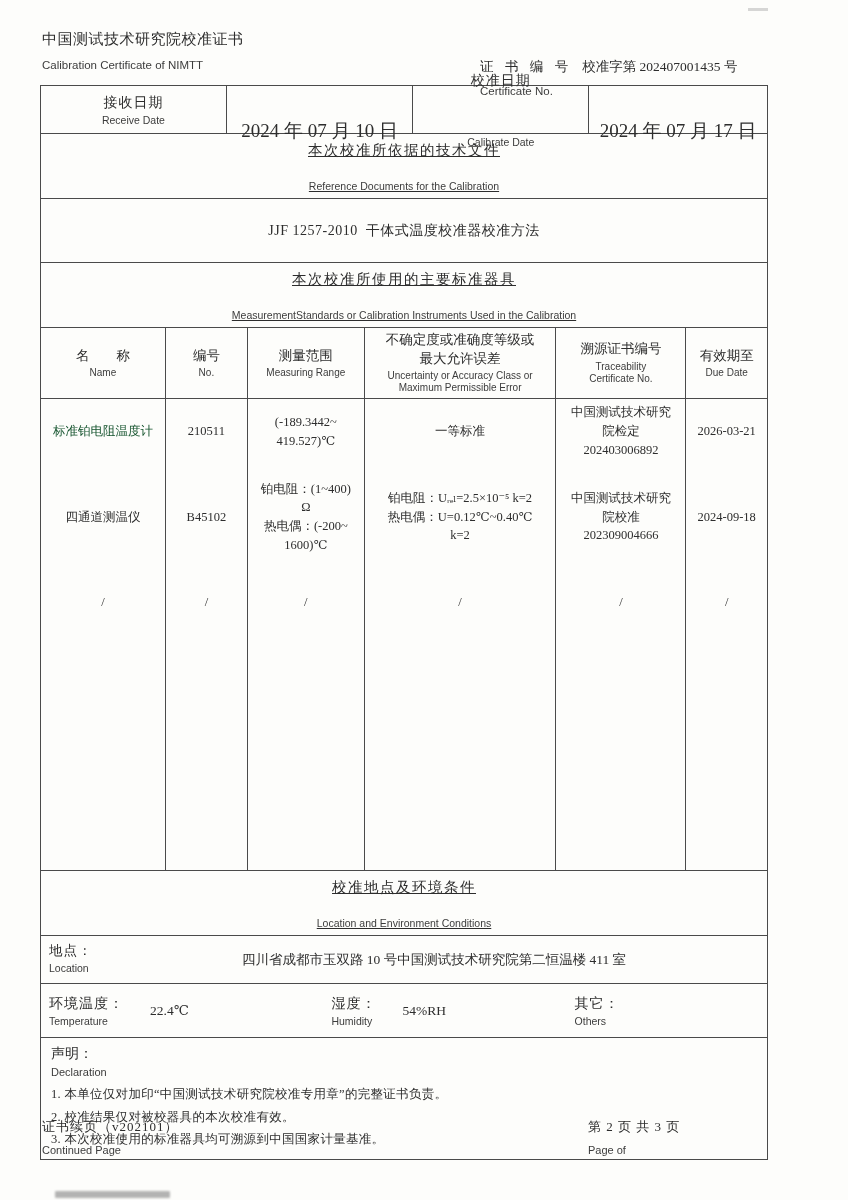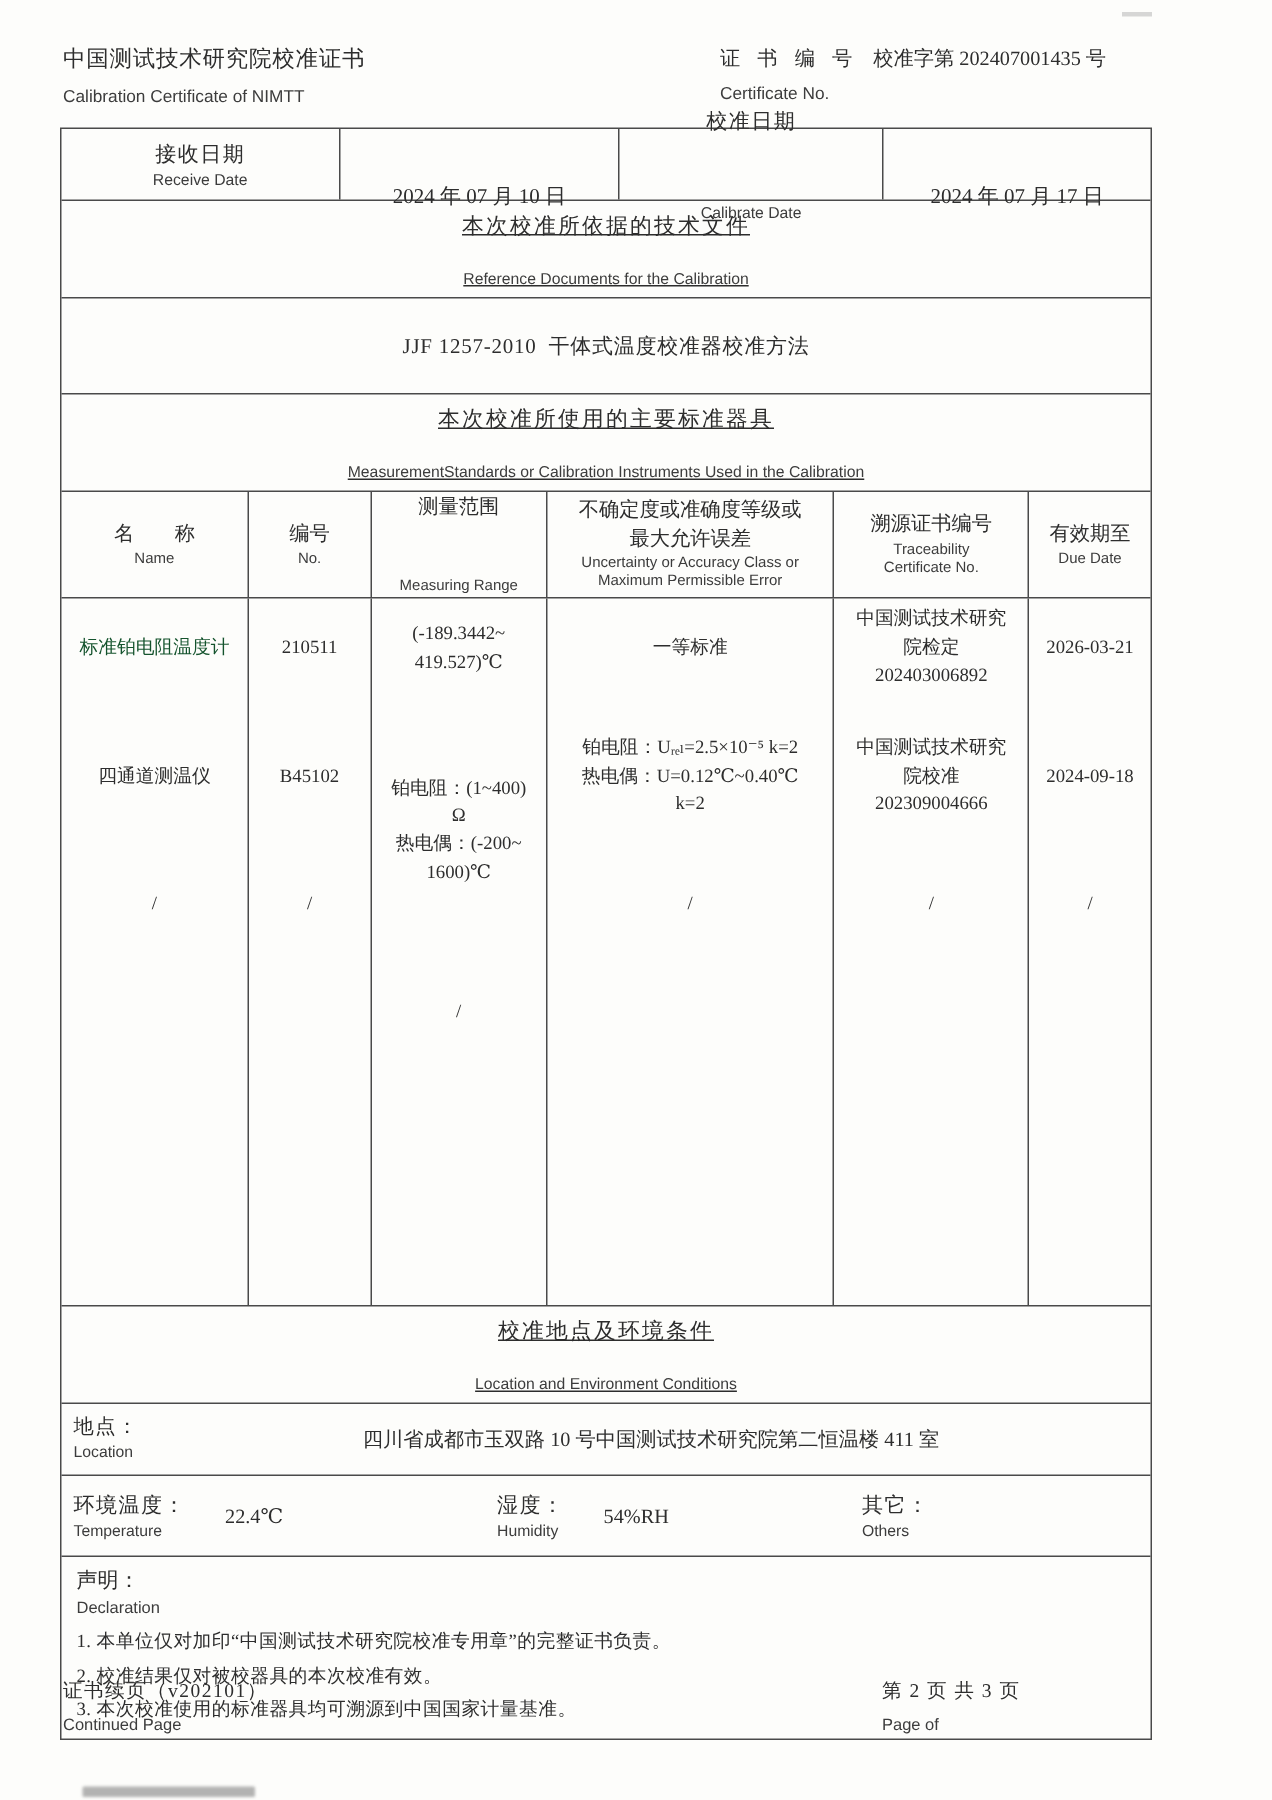--- a/index.html
+++ b/index.html
@@ -14,21 +14,21 @@
   .en { font-family: "Liberation Sans", "DejaVu Sans", sans-serif; color: #3c3c3c; }
 
   
   .page-header {
     position: absolute; top: 30px; left: 42px; width: 770px;
     display: flex; justify-content: space-between;
   }
   .hdr-title-zh { font-size: 15px; letter-spacing: 0.5px; }
   .hdr-title-en { font-size: 11.5px; margin-top: 10px; }
   .hdr-right { width: 332px; }
-  .hdr-cert-line { font-size: 13.5px; display: flex; align-items: flex-end; }
+  .hdr-cert-line { font-size: 13.5px; display: flex; align-items: flex-end; margin-top: 28px; }
   .hdr-cert-label { letter-spacing: 4px; margin-right: 10px; }
   .hdr-cert-en { font-size: 11.5px; margin-top: 9px; }
 
   
   .doc-table {
     position: absolute; top: 85px; left: 40px; width: 728px;
     border: 1.5px solid #4a4a4a;
     background: transparent;
   }
   .row { border-top: 1px solid #4a4a4a; }
@@ -38,41 +38,41 @@
   .en-lab { font-size: 10.5px; margin-top: 2px; }
 
   
   .date-row { display: flex; height: 47px; }
   .date-row > div {
     border-right: 1px solid #4a4a4a;
     display: flex; flex-direction: column; justify-content: center; align-items: center;
   }
   .date-row > div:last-child { border-right: none; }
   .dc1 { width: 25.6%; } .dc2 { width: 25.7%; } .dc3 { width: 24.2%; gap: 44px; } .dc4 { width: 24.5%; }
-  .date-val { font-size: 14px; margin-top: 42px; }
+  .date-val { font-size: 19px; margin-top: 42px; }
 
   
   .sec-head { text-align: center; padding: 7px 0 6px; text-decoration: underline; }
   .sec-head .zh-big { font-size: 14.5px; letter-spacing: 1.5px; }
   .sec-head .en-sub { font-size: 10.5px; margin-top: 20px; }
 
   .ref-content {
     height: 64px; display: flex; align-items: center; justify-content: center;
     font-size: 14px; letter-spacing: 0.5px; white-space: pre;
   }
 
   
   .std-header { display: flex; height: 71px; }
   .std-header > div {
     border-right: 1px solid #4a4a4a;
     display: flex; flex-direction: column; justify-content: center; align-items: center;
     text-align: center;
   }
   .std-header > div:last-child { border-right: none; }
-  .sc1 { width: 17.2%; } .sc2 { width: 11.3%; } .sc3 { width: 16.1%; gap: 36px; }
+  .sc1 { width: 17.2%; } .sc2 { width: 11.3%; } .sc3 { width: 16.1%; }
   .sc4 { width: 26.4%; } .sc5 { width: 17.9%; } .sc6 { width: 11.1%; }
   .std-header .zh-h { font-size: 13.5px; white-space: pre-line; line-height: 1.35; }
   .std-header .en-h { font-size: 10px; margin-top: 2px; white-space: pre-line; line-height: 1.25; }
 
   .std-body { display: flex; height: 472px; }
   .std-body > div { border-right: 1px solid #4a4a4a; display: flex; flex-direction: column; }
   .std-body > div:last-child { border-right: none; }
   .blk {
     display: flex; align-items: center; justify-content: center; text-align: center;
     white-space: pre-line; font-size: 12.5px; line-height: 1.5; padding: 0 2px;

